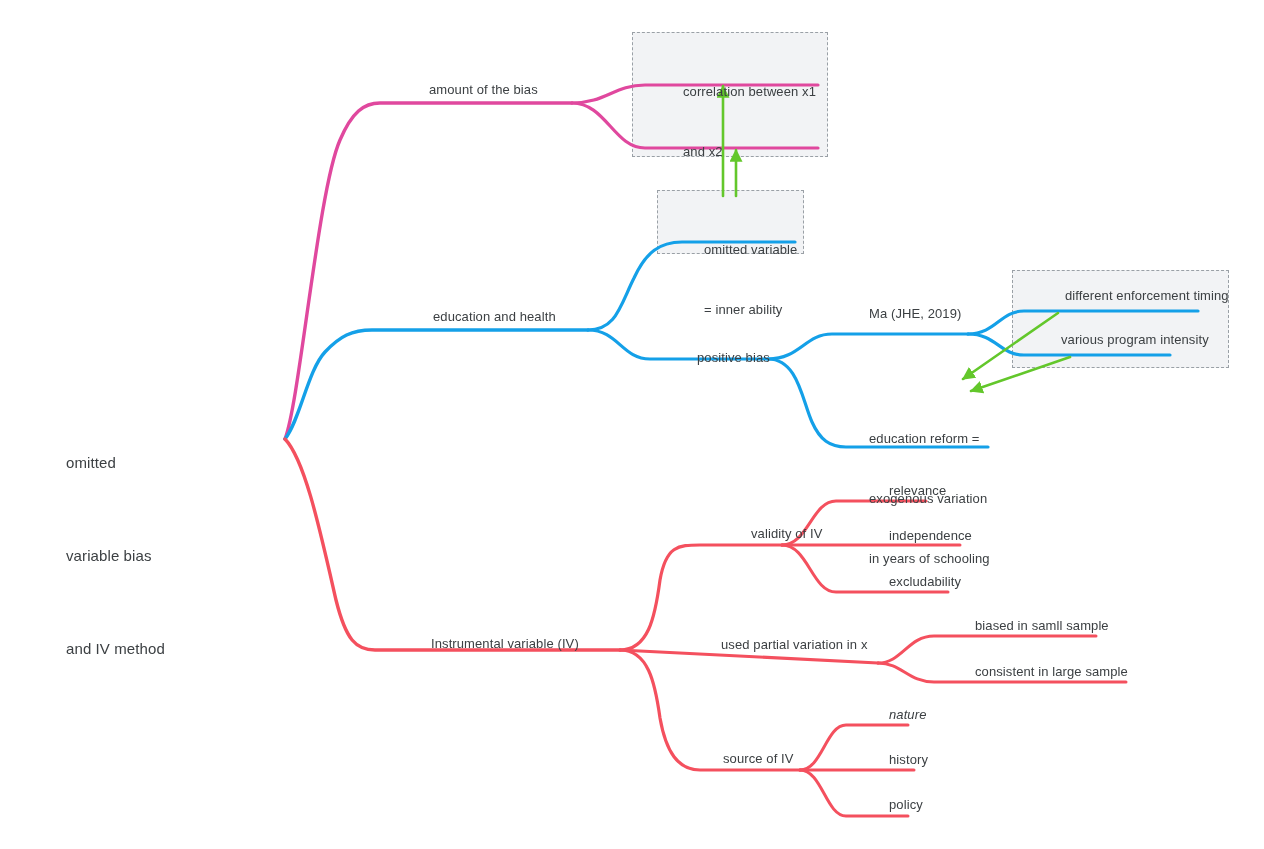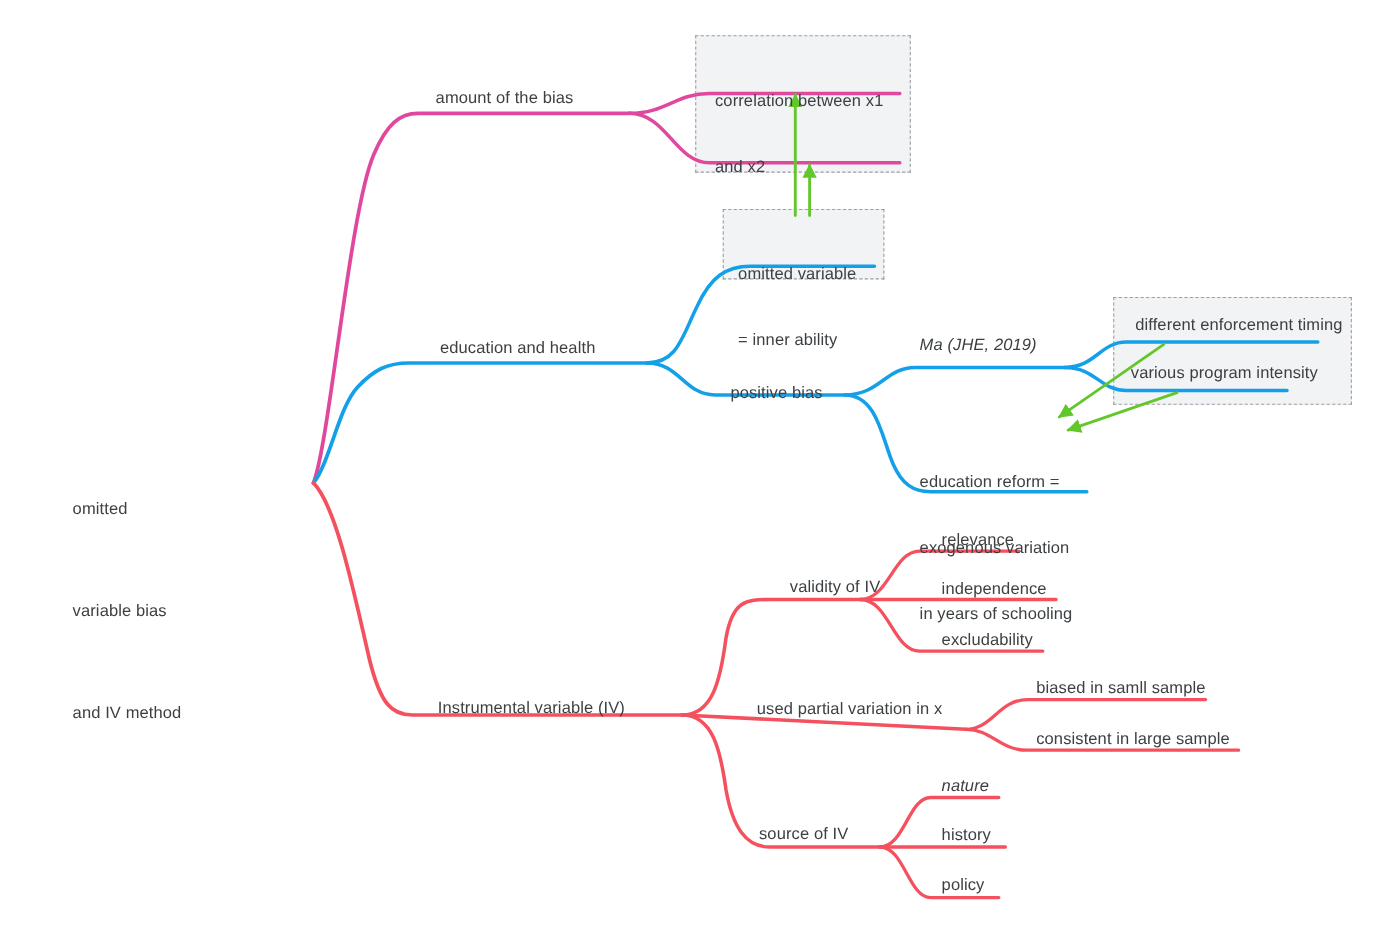--- a/index.html
+++ b/index.html
@@ -24,24 +24,25 @@
   #wires {
     position: absolute;
     left: 0;
     top: 0;
     width: 1264px;
     height: 849px;
   }
   .node-label {
     position: absolute;
     color: #3c4043;
-    font-size: 15px;
+    font-size: 13px;
     line-height: 20px;
     white-space: pre;
     letter-spacing: 0.1px;
+    margin-left: 33px;
   }
   .root-label {
     position: absolute;
     color: #3c4043;
     font-size: 15px;
     line-height: 31px;
     white-space: pre;
     letter-spacing: 0.1px;
   }
   .group-box {
@@ -120,21 +121,21 @@
 
   <div class="node-label" style="left:400px; top:307px;">education and health</div>
 
   <div class="node-label" style="left:671px; top:200px;">
     <div>omitted variable</div>
     <div>= inner ability</div>
   </div>
 
   <div class="node-label" style="left:664px; top:348px;">positive bias</div>
 
-  <div class="node-label" style="left:836px; top:304px;font-style:italic;">Ma (JHE, 2019)</div>
+  <div class="node-label" style="left:836px; top:304px;">Ma (JHE, 2019)</div>
 
   <div class="node-label" style="left:1032px; top:286px;">different enforcement timing</div>
 
   <div class="node-label" style="left:1028px; top:330px;">various program intensity</div>
 
   <div class="node-label" style="left:836px; top:389px;">
     <div>education reform =</div>
     <div>exogenous variation</div>
     <div>in years of schooling</div>
   </div>

